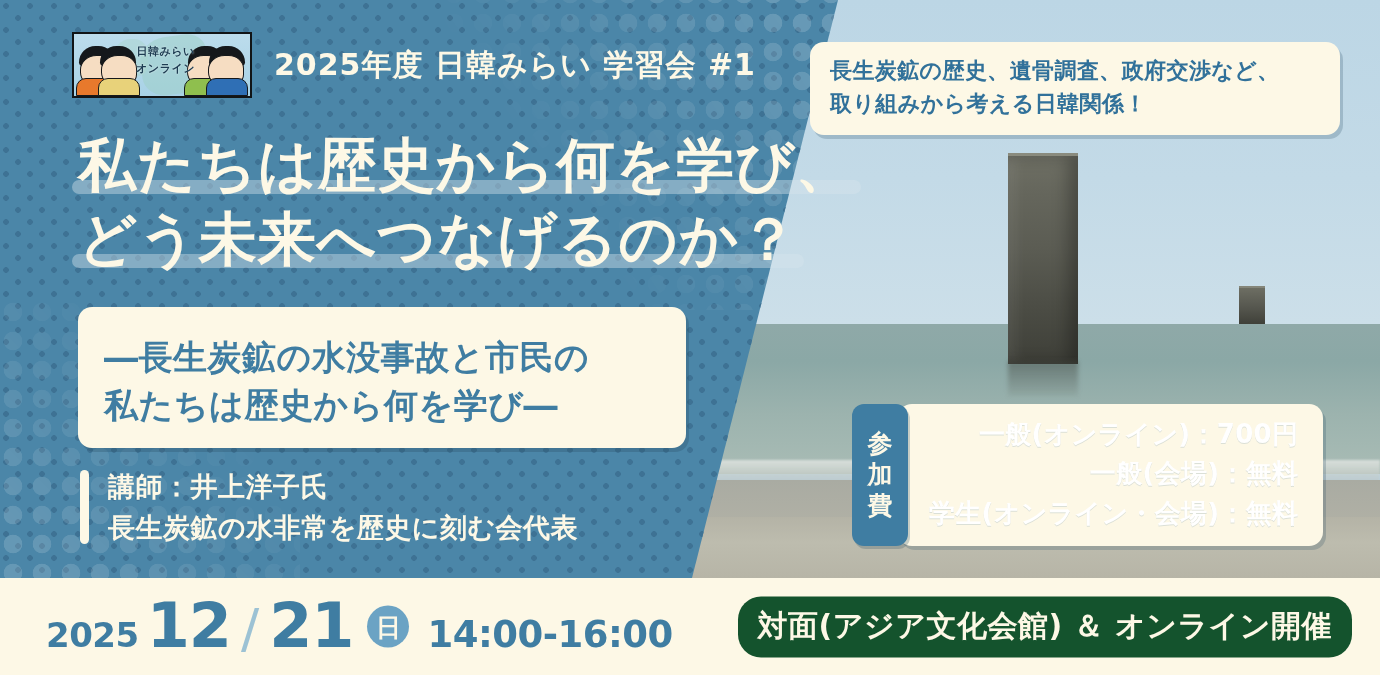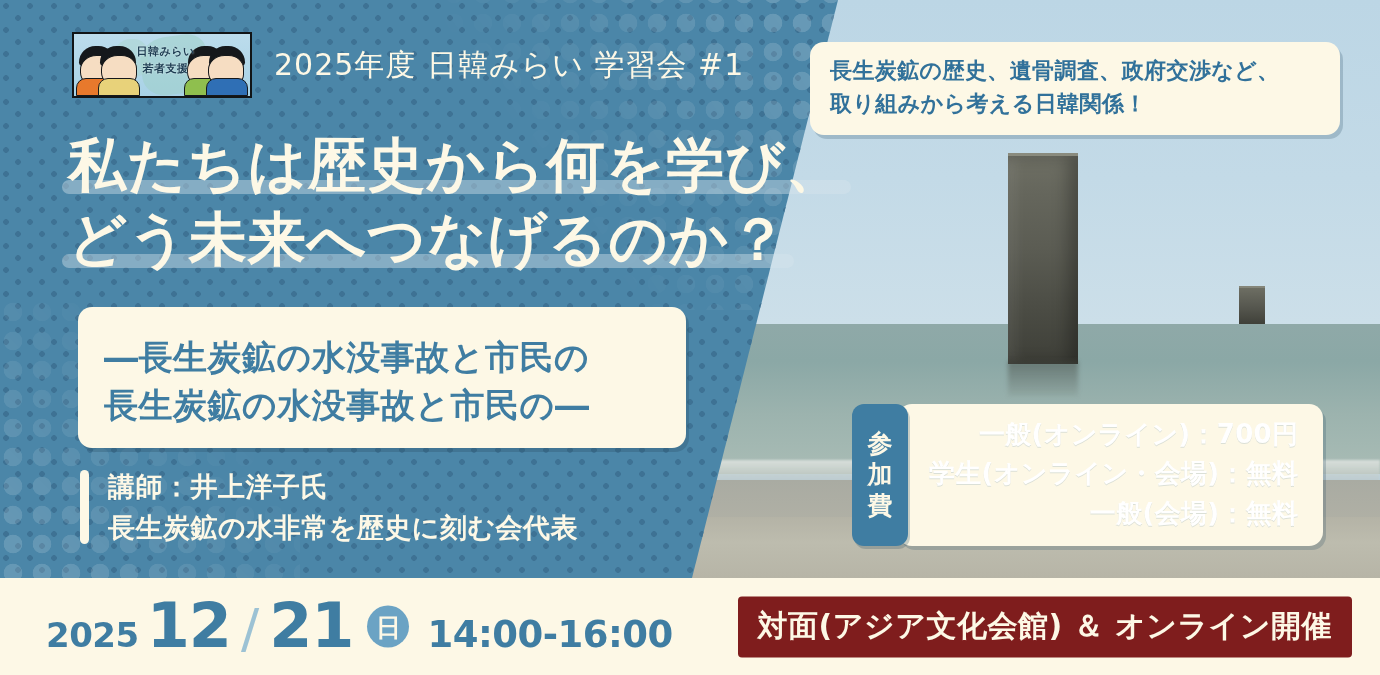--- a/index.html
+++ b/index.html
@@ -208,29 +208,29 @@
   .face-c .head { right: 3px; }
   .face-c .body { right: 0; background: #8fbf4e; }
   .face-d { right: 2px; }
   .face-d .hair { right: 3px; }
   .face-d .head { right: 4px; }
   .face-d .body { right: 0; background: #2f6fb5; }
 
   .kicker {
     color: #fdf8e6;
     font-size: 30px;
-    font-weight: 400;
+    font-weight: 700;
     letter-spacing: 1px;
     white-space: nowrap;
   }
 
   
   .title-block {
     position: absolute;
-    left: 62px;
+    left: 72px;
     top: 128px;
     width: 720px;
   }
   .title-line {
     position: relative;
     display: inline-block;
     font-size: 58px;
     font-weight: 700;
     color: #fdf8e6;
     line-height: 1.28;
@@ -434,27 +434,27 @@
   .date-time {
     font-size: 37px;
     font-weight: 700;
     letter-spacing: -0.5px;
   }
   .venue-pill {
     position: absolute;
     right: 28px;
     top: 50%;
     transform: translateY(-50%);
-    background: #7f1d1d;
+    background: #14532d;
     color: #fdf8e6;
     font-size: 30px;
     font-weight: 700;
     letter-spacing: .5px;
     padding: 9px 20px 11px;
-    border-radius: 4px;
+    border-radius: 23px;
     white-space: nowrap;
   }
 </style>
 </head>
 <body>
 
 <div class="poster">
 
   <div class="photo">
     <div class="photo-sky"></div>
@@ -492,56 +492,56 @@
           <div class="head"></div>
           <div class="body"></div>
       </div>
       <div class="face face-d">
         <div class="hair"></div>
           <div class="head"></div>
           <div class="body"></div>
       </div>
       <div class="logo-text">
         <div>日韓みらい</div>
-        <div>若者支援</div>
+        <div>オンライン</div>
       </div>
     </div>
     <div class="kicker">2025年度 日韓みらい 学習会 #1</div>
   </div>
 
   <div class="title-block">
     <div><span class="title-line">私たちは歴史から何を学び、</span></div>
     <div><span class="title-line">どう未来へつなげるのか？</span></div>
   </div>
 
   <div class="subtitle-box">
     <div class="subtitle-line">―長生炭鉱の水没事故と市民の</div>
-    <div class="subtitle-line">長生炭鉱の水没事故と市民の―</div>
+    <div class="subtitle-line">私たちは歴史から何を学び―</div>
   </div>
 
   <div class="speaker">
     <div class="speaker-line">講師：井上洋子氏</div>
     <div class="speaker-line">長生炭鉱の水非常を歴史に刻む会代表</div>
   </div>
 
   <div class="note-box">
     <div class="note-line">長生炭鉱の歴史、遺骨調査、政府交渉など、</div>
     <div class="note-line">取り組みから考える日韓関係！</div>
   </div>
 
   <div class="fee-wrap">
     <div class="fee-badge">
       <span>参</span>
       <span>加</span>
       <span>費</span>
     </div>
     <div class="fee-box">
       <div><span class="fee-line">一般(オンライン)：700円</span></div>
+      <div><span class="fee-line">一般(会場)：無料</span></div>
       <div><span class="fee-line">学生(オンライン・会場)：無料</span></div>
-      <div><span class="fee-line">一般(会場)：無料</span></div>
     </div>
   </div>
 
   <div class="bottom-bar">
     <div class="date-group">
       <span class="date-year">2025</span>
       <span class="date-main">12</span>
       <span class="date-slash">/</span>
       <span class="date-main">21</span>
       <span class="dow-badge">日</span>

